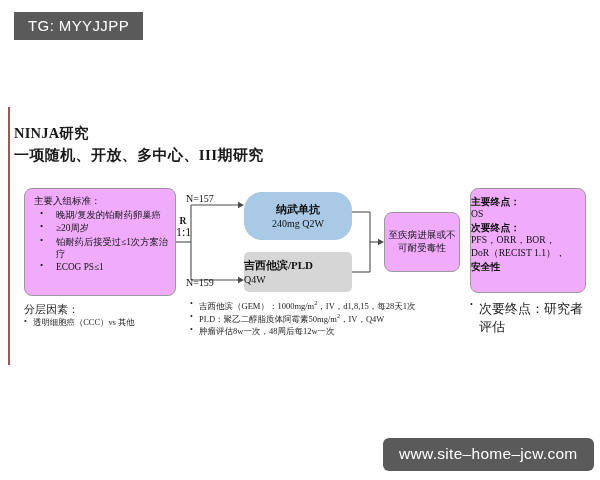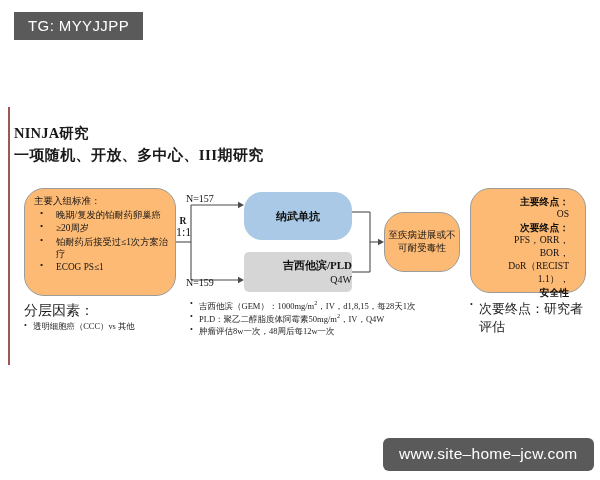--- a/index.html
+++ b/index.html
@@ -81,22 +81,22 @@
     font-weight: bold;
     color: #1a1a1a;
     letter-spacing: 0.4px;
   }
 
   
   .rbox {
     position: absolute;
     box-sizing: border-box;
     border: 1px solid #9b9b9b;
-    border-radius: 20px;
-    background: #fdba74;
+    border-radius: 8px;
+    background: #f0abfc;
   }
 
   
   #criteria-box {
     left: 24px;
     top: 188px;
     width: 152px;
     height: 108px;
     padding: 7px 6px 6px 9px;
   }
@@ -182,21 +182,21 @@
     justify-content: center;
   }
   #arm-chemo {
     position: absolute;
     left: 244px;
     top: 252px;
     width: 108px;
     height: 40px;
     background: #d6d6d6;
     border-radius: 5px;
-    text-align: right;
+    text-align: left;
     display: flex;
     flex-direction: column;
     justify-content: center;
   }
   .arm-name {
     font-size: 11px;
     font-weight: bold;
     color: #111;
     line-height: 1.3;
   }
@@ -223,22 +223,22 @@
     line-height: 1.35;
     padding: 0 3px;
   }
 
   
   #endpoints-box {
     left: 470px;
     top: 188px;
     width: 116px;
     height: 105px;
-    text-align: right;
-    padding: 6px 16px;
+    text-align: left;
+    padding: 6px 0;
   }
   .ep-head {
     font-size: 9.8px;
     font-weight: bold;
     color: #111;
     line-height: 1.35;
   }
   .ep-body {
     font-size: 9.6px;
     color: #111;
@@ -246,21 +246,21 @@
   }
 
   
   #strat-note {
     position: absolute;
     left: 24px;
     top: 302px;
     width: 160px;
   }
   #strat-title {
-    font-size: 14px;
+    font-size: 11px;
     color: #1d1d1d;
     line-height: 1.35;
   }
   .fn-item {
     position: relative;
     font-size: 8.4px;
     color: #1d1d1d;
     line-height: 1.4;
     padding-left: 9px;
   }
@@ -347,20 +347,21 @@
 <div id="rand-label">
   <div id="rand-r">R</div>
   <div id="rand-ratio">1:1</div>
 </div>
 
 <div class="n-label" id="n-top">N=157</div>
 <div class="n-label" id="n-bottom">N=159</div>
 
 <div id="arm-nivo">
   <div class="arm-name">纳武单抗</div>
+  <div class="arm-dose">240mg Q2W</div>
 </div>
 
 <div id="arm-chemo">
   <div class="arm-name">吉西他滨/PLD</div>
   <div class="arm-dose">Q4W</div>
 </div>
 
 <div class="rbox" id="progression-box">
   <div id="progression-text">至疾病进展或不可耐受毒性</div>
 </div>

